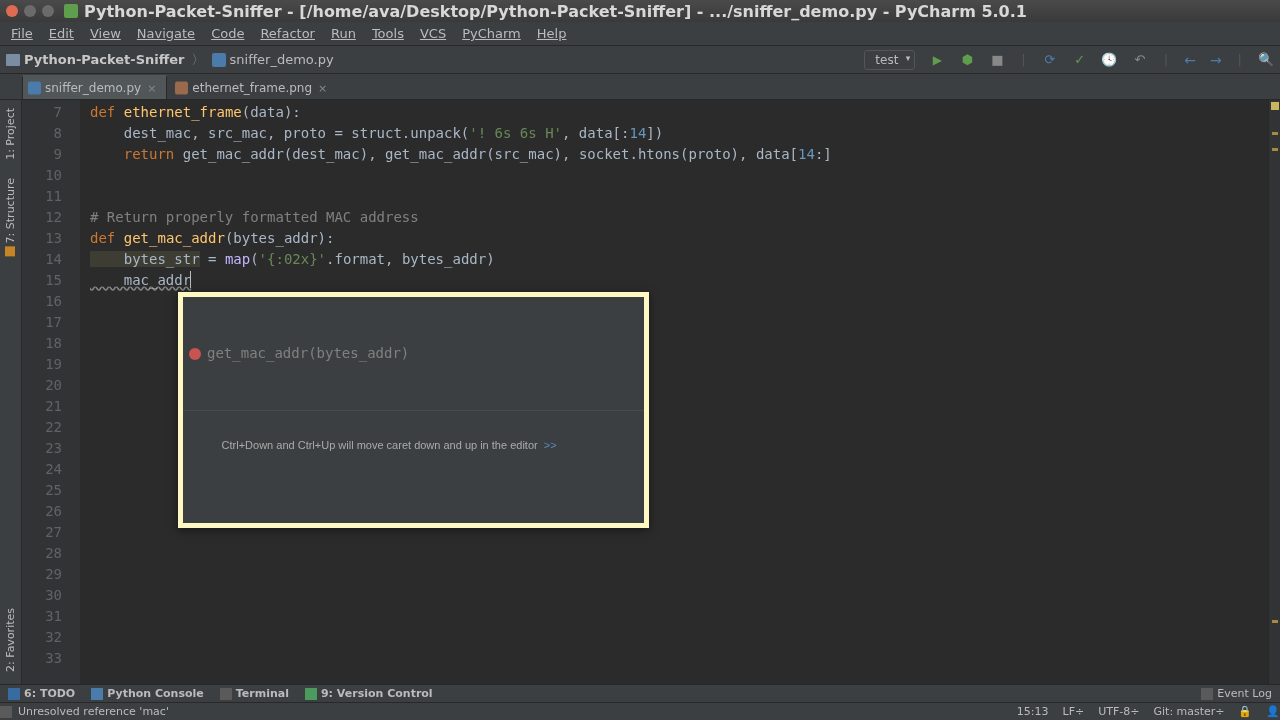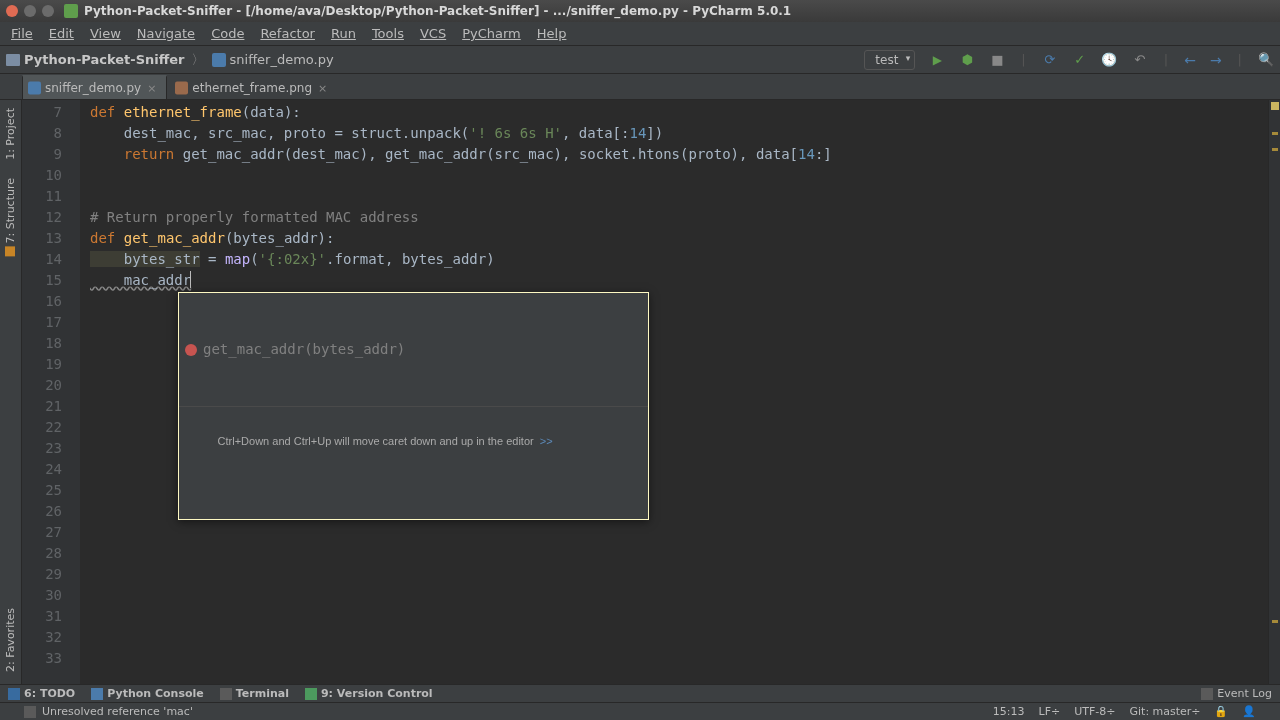--- a/index.html
+++ b/index.html
@@ -17,21 +17,21 @@
   background: linear-gradient(#4a4a4a, #3a3a3a);
   display: flex; align-items: center;
   padding: 0 6px;
   gap: 6px;
 }
 .win-btn { width: 12px; height: 12px; border-radius: 50%; }
 .win-close { background: #e06b53; }
 .win-min { background: #6b6b6b; }
 .win-max { background: #6b6b6b; }
 .titlebar-icon { width: 14px; height: 14px; background: #5f9e4c; border-radius: 2px; margin-left: 4px; }
-.titlebar-text { color: #d8d8d8; font-size: 12px; font-weight: bold; }
+.titlebar-text { color: #d8d8d8; font-size: 16px; font-weight: bold; }
 
 .menubar {
   height: 24px;
   background: #3c3f41;
   display: flex; align-items: center;
   padding: 0 4px;
   gap: 2px;
   border-bottom: 1px solid #282828;
 }
 .menu-item {
@@ -162,21 +162,21 @@
   background: #bbbbbb;
   vertical-align: text-bottom;
   margin-left: -1px;
 }
 
 .popup {
   position: absolute;
   left: 98px; top: 192px;
   width: 471px;
   background: #3c3f41;
-  border: 1px solid #fef9c3;
+  border: 5px solid #fef9c3;
   box-shadow: 0 2px 8px rgba(0,0,0,0.5);
   font-size: 12px;
 }
 .popup-row {
   padding: 4px 6px;
   display: flex; align-items: center; gap: 6px;
   font-family: "DejaVu Sans Mono", monospace;
   font-size: 14px;
   color: #808080;
 }
@@ -217,21 +217,21 @@
 .bi-term { background: #5a5a5a; }
 .bi-vc { background: #4c9a5e; }
 .bottom-right { display: flex; gap: 10px; align-items: center; }
 
 .status {
   position: absolute;
   left: 0; right: 0; bottom: 0; height: 18px;
   background: #3c3f41;
   border-top: 1px solid #282828;
   display: flex; align-items: center; justify-content: space-between;
-  padding: 0 24px;
+  padding: 0 0;
   font-size: 11px;
   color: #bbb;
 }
 .status-left { display: flex; align-items: center; gap: 6px; }
 .status-ico { width: 12px; height: 12px; background: #5a5a5a; display: inline-block; }
 .status-right { display: flex; gap: 14px; }
 .lock-ico { font-size: 11px; color: #aaa; }
 </style>
 </head>
 <body>

